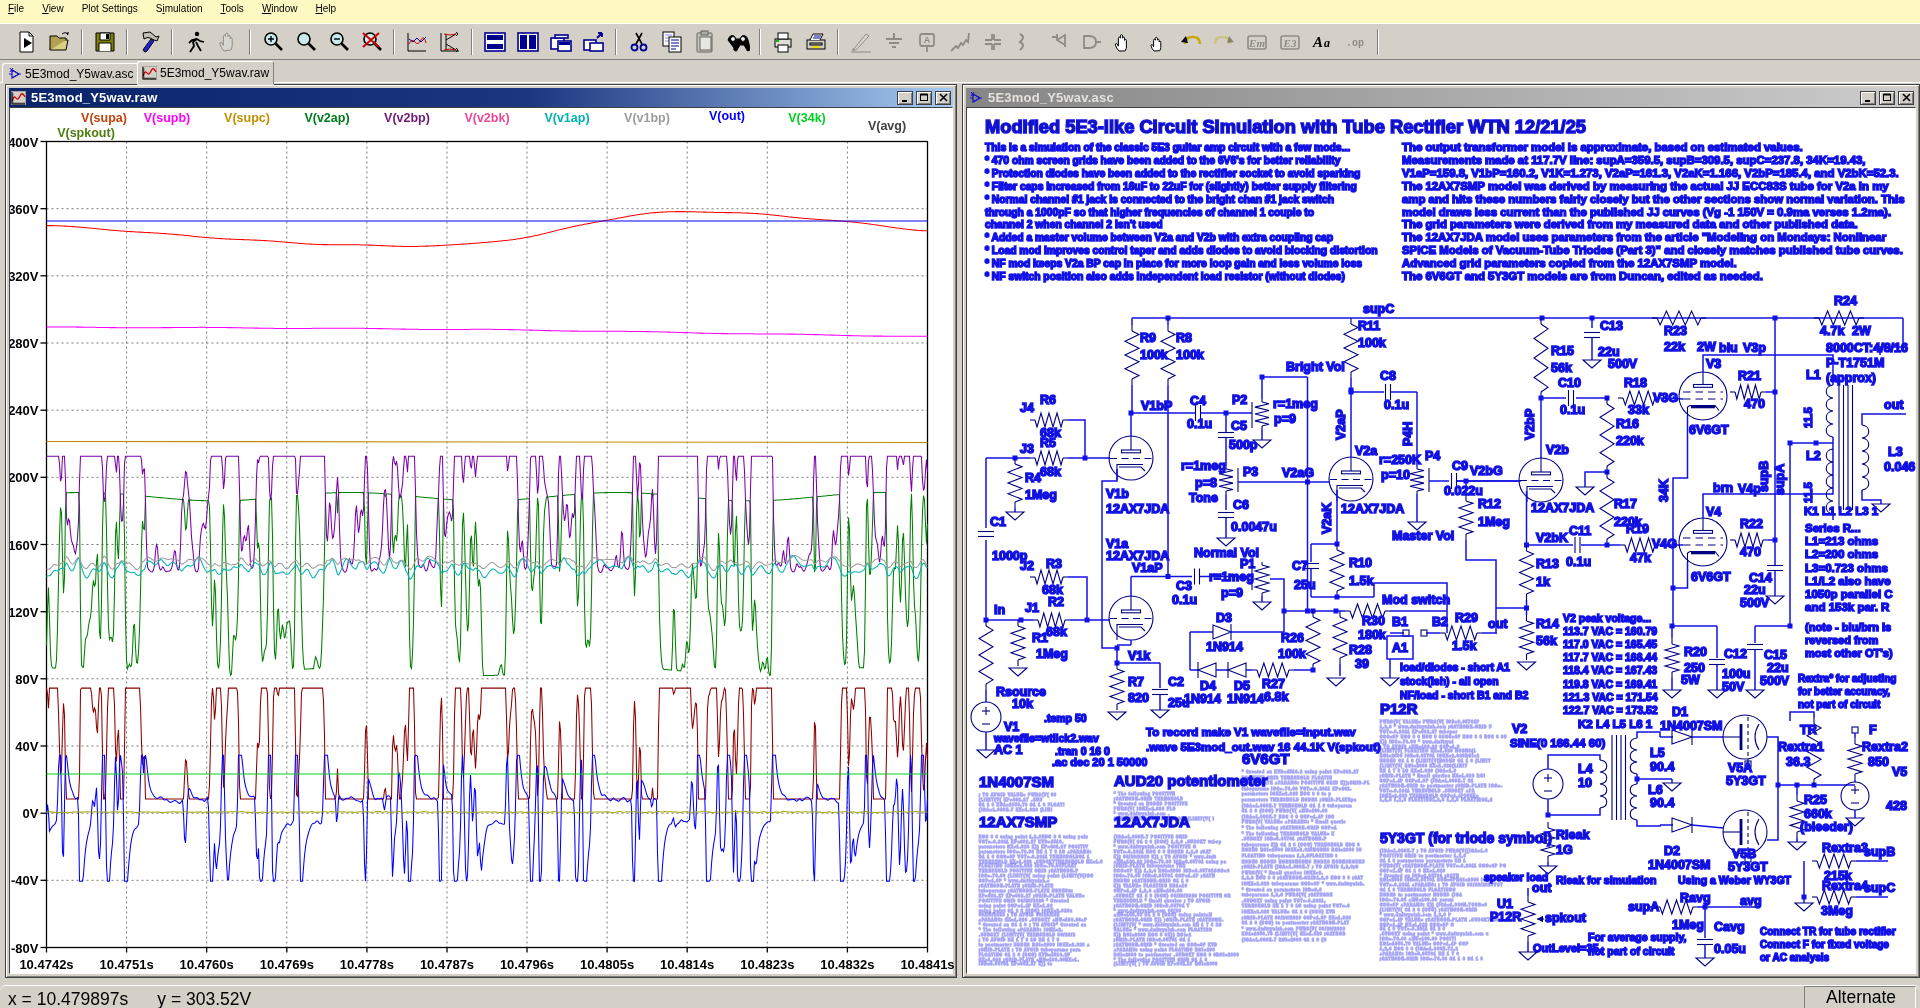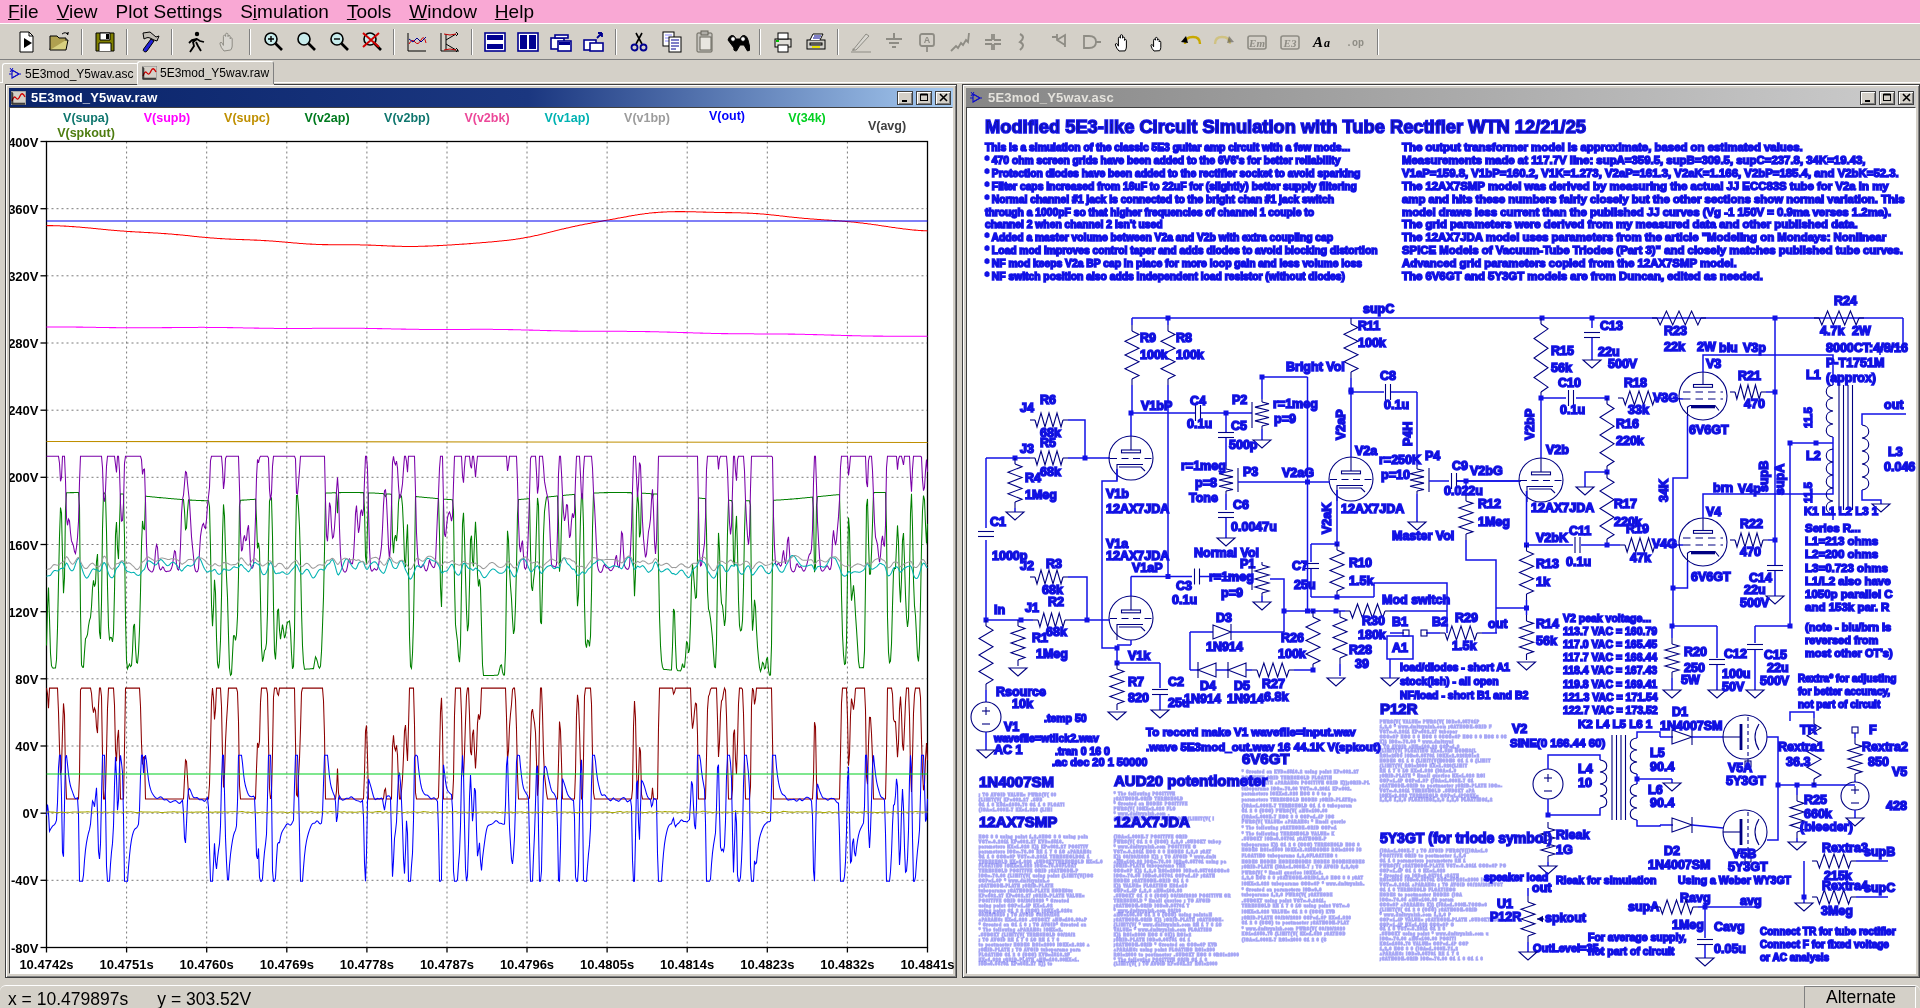--- a/index.html
+++ b/index.html
@@ -1,16 +1,16 @@
 <!DOCTYPE html>
 <html><head><meta charset="utf-8"><style>
 * { margin:0; padding:0; box-sizing:border-box; }
 html,body { width:1920px; height:1008px; overflow:hidden; background:#d4d0c8; font-family:"Liberation Sans",sans-serif; }
 #root { position:relative; width:1920px; height:1008px; }
-.menubar { position:absolute; left:0; top:0; width:1920px; height:23px; background:#f9a8d4; font-size:19px; color:#000; display:flex; align-items:center; }
+.menubar { position:absolute; left:0; top:0; width:1920px; height:23px; background:#fef9c3; font-size:10px; color:#000; display:flex; }
 .menubar span { padding:3px 9px; }
 .toolbar { position:absolute; left:0; top:23px; width:1920px; height:37px; background:#d4d0c8; border-top:1px solid #fff; border-bottom:1px solid #808080; display:flex; align-items:center; padding-left:10px; }
 .tbi { margin:0 4.5px; }
 .tsep { width:2px; height:26px; margin:0 5px; border-left:1px solid #808080; border-right:1px solid #fff; }
 .tabbar { position:absolute; left:0; top:61px; width:1920px; height:22px; background:#d4d0c8; border-bottom:1px solid #fff; }
 .tab { position:absolute; top:2px; height:20px; font-size:12px; display:flex; align-items:center; gap:3px; padding:0 4px; border:1px solid #808080; border-bottom:none; border-top-left-radius:3px; border-top-right-radius:3px; background:#d4d0c8; border-top-color:#fff; border-left-color:#fff; white-space:nowrap; overflow:hidden; }
 .tab.active { top:0px; height:23px; z-index:2; box-shadow:0 1px 0 #d4d0c8; }
 .win { position:absolute; background:#d4d0c8; border:1px solid #404040; box-shadow:inset 1px 1px 0 #fff, inset -1px -1px 0 #808080; padding:3px; }
 .tbar { height:19px; display:flex; align-items:center; padding:0 2px; gap:3px; }
 .tbar .ttl { flex:1; font-size:13px; font-weight:bold; letter-spacing:0.2px; padding-left:2px; }
@@ -261,25 +261,25 @@
           </svg>
         </span>
         <span class="wb">
           <svg width="9" height="9" viewBox="0 0 9 9">
             <path d="M1 1 L8 8 M8 1 L1 8" stroke="#000" stroke-width="1.6"></path>
           </svg>
         </span>
       </div>
   <div class="client">
     <div style="position:relative;width:100%;height:100%">
-      <div class="leg" style="left:28px;top:3px;color:#0f766e">V(supa)</div>
+      <div class="leg" style="left:46px;top:3px;color:#c2410c">V(supa)</div>
 <div class="leg" style="left:109px;top:3px;color:#ff00ff">V(supb)</div>
 <div class="leg" style="left:189px;top:3px;color:#bf8f00">V(supc)</div>
 <div class="leg" style="left:269px;top:3px;color:#007a1f">V(v2ap)</div>
-<div class="leg" style="left:349px;top:3px;color:#0f766e">V(v2bp)</div>
+<div class="leg" style="left:349px;top:3px;color:#701a75">V(v2bp)</div>
 <div class="leg" style="left:429px;top:3px;color:#ec4899">V(v2bk)</div>
 <div class="leg" style="left:509px;top:3px;color:#00b2b2">V(v1ap)</div>
 <div class="leg" style="left:589px;top:3px;color:#9c9c9c">V(v1bp)</div>
 <div class="leg" style="left:669px;top:1px;color:#0000ff">V(out)</div>
 <div class="leg" style="left:749px;top:3px;color:#00d020">V(34k)</div>
 <div class="leg" style="left:829px;top:11px;color:#404040">V(avg)</div>
 <div class="leg" style="left:28px;top:18px;color:#4d7c0f">V(spkout)</div>
       <svg width="944" height="868" viewBox="10 108 944 868" style="position:absolute;left:0;top:0">
       <line x1="46.5" y1="141.5" x2="927.5" y2="141.5" stroke="#7a7a7a" stroke-width="1"></line>
 <line x1="46.5" y1="208.7" x2="927.5" y2="208.7" stroke="#7a7a7a" stroke-width="1" stroke-dasharray="2 3"></line>

